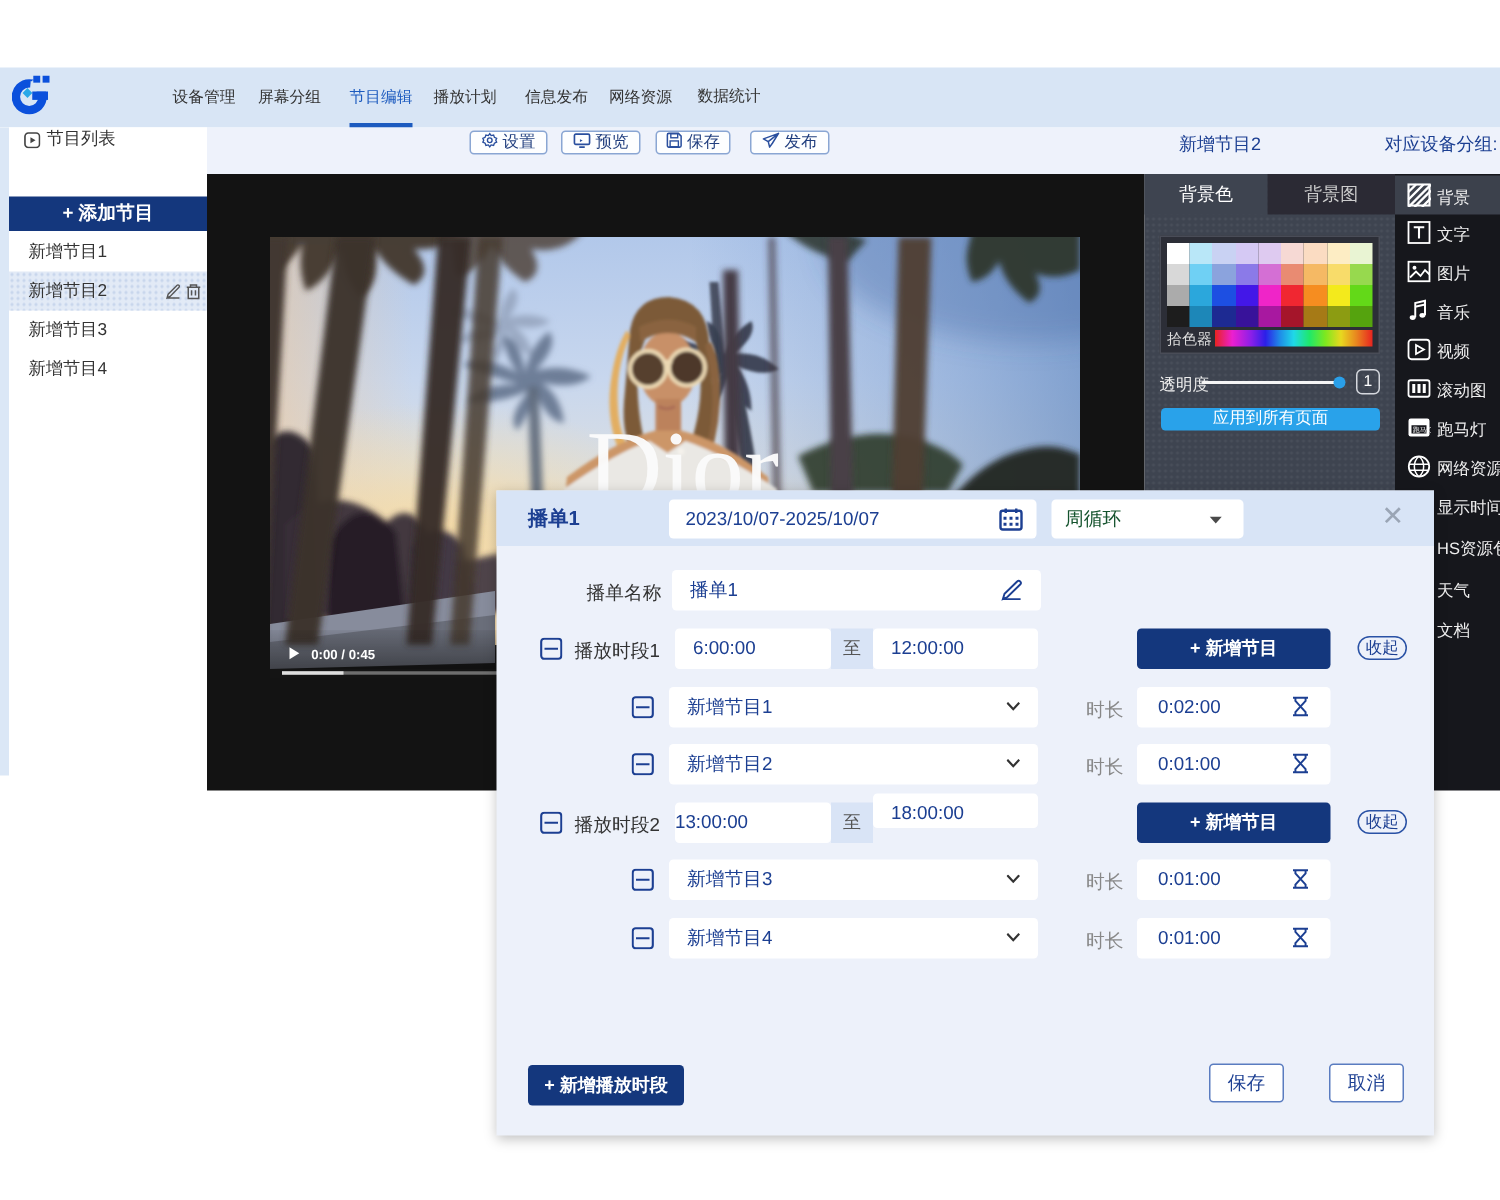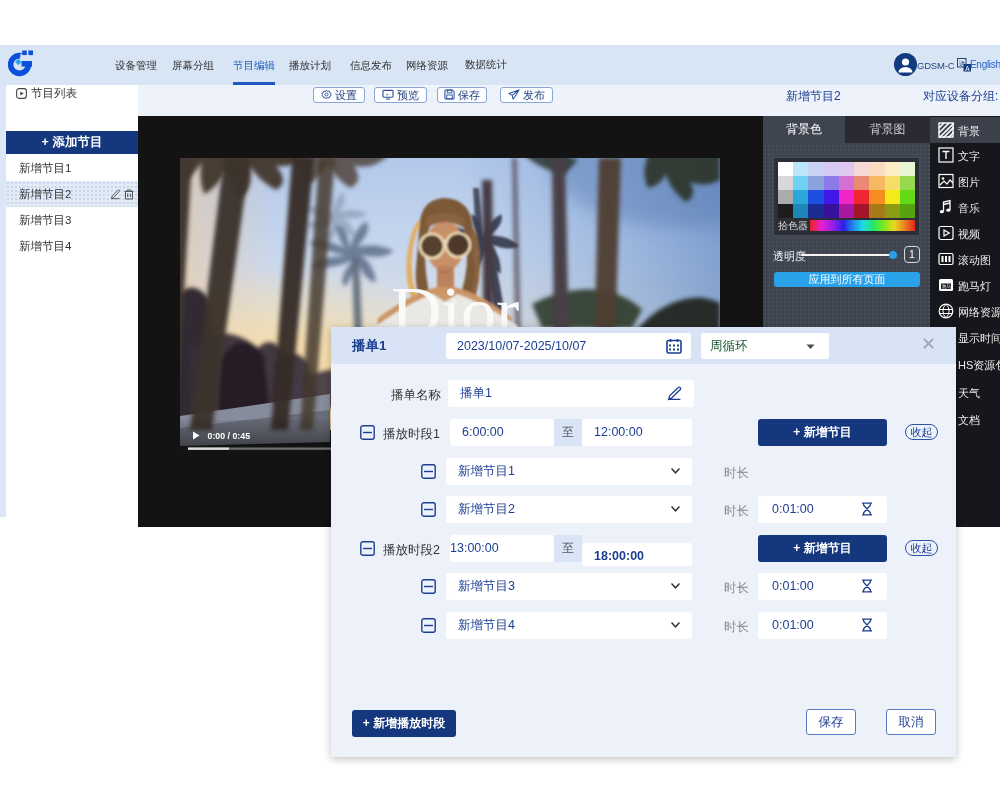--- a/index.html
+++ b/index.html
@@ -70,38 +70,20 @@
         <rect x="8" y="9.7" width="4.6" height="4.6" fill="#29a8e8" transform="rotate(45 10.3 12)"></rect>
       </svg>
     </div>
     <div class="abs menu" style="left:115px;">设备管理</div>
     <div class="abs menu" style="left:172px;">屏幕分组</div>
     <div class="abs menu active" style="left:233px;">节目编辑</div>
     <div class="abs menu" style="left:289px;">播放计划</div>
     <div class="abs menu" style="left:350px;">信息发布</div>
     <div class="abs menu" style="left:406px;">网络资源</div>
     <div class="abs menu" style="left:465px;font-family:Liberation Serif, serif;">数据统计</div>
-    <div id="userzone" class="abs">
-      <div class="abs" style="left:94px;top:8px;width:23px;height:23px;border-radius:50%;background:#123a7e;">
-        <svg width="23" height="23" viewBox="0 0 23 23">
-            <circle cx="11.5" cy="9" r="3.6" fill="#fff"></circle>
-            <path d="M4.5 19.5 a7 5.5 0 0 1 14 0 Z" fill="#fff"></path>
-          </svg>
-      </div>
-      <div class="abs" style="left:117px;top:15px;font-size:9.5px;letter-spacing:-0.2px;color:#26457e;">GDSM-C</div>
-      <div class="abs" style="left:157px;top:13px;width:14px;height:14px;">
-        <svg width="14" height="14" viewBox="0 0 14 14">
-            <rect x="0.5" y="0.5" width="8.5" height="8.5" fill="none" stroke="#26457e" stroke-width="1"></rect>
-            <text x="2" y="7.5" font-size="6.5" fill="#26457e">语</text>
-            <rect x="6.5" y="6" width="7.5" height="7.5" fill="#123a7e"></rect>
-            <text x="8.2" y="12.5" font-size="6.5" fill="#fff">A</text>
-          </svg>
-      </div>
-      <div class="abs" style="left:170px;top:14px;font-size:10px;letter-spacing:-0.3px;color:#2b62c8;">English</div>
-    </div>
   </div>
 
   <div id="toolbar" class="abs">
     <div class="tbtn" style="left:175px;width:52px;"><svg width="11" height="11" viewBox="0 0 12 12" style="vertical-align:-1px;">
           <path d="M6 1.2 L7 2.6 L8.8 2.2 L9.4 3.9 L11 4.6 L10.4 6 L11 7.4 L9.4 8.1 L8.8 9.8 L7 9.4 L6 10.8 L5 9.4 L3.2 9.8 L2.6 8.1 L1 7.4 L1.6 6 L1 4.6 L2.6 3.9 L3.2 2.2 L5 2.6 Z" fill="none" stroke="#2a4f9e" stroke-width="1"></path>
           <circle cx="6" cy="6" r="1.7" fill="none" stroke="#2a4f9e"></circle>
         </svg> 设置</div>
     <div class="tbtn" style="left:236px;width:53px;"><svg width="12" height="11" viewBox="0 0 13 12" style="vertical-align:-1px;">
           <rect x="1" y="1.5" width="11" height="7.5" rx="1" fill="none" stroke="#2a4f9e" stroke-width="1.2"></rect>
           <path d="M4.5 11 L8.5 11" stroke="#2a4f9e" stroke-width="1.2"></path>
@@ -461,41 +443,44 @@
     <div class="pill" style="left:574px;top:97px;">收起</div>
 
     <svg class="minus-ic" style="left:90px;top:137px;" viewBox="0 0 15 15">
         <rect x="0.8" y="0.8" width="13.4" height="13.4" rx="2" fill="none" stroke="#1c3f92" stroke-width="1.4"></rect>
         <path d="M3 7.5 L12 7.5" stroke="#1c3f92" stroke-width="1.4"></path>
       </svg>
     <div class="minput" style="left:115px;top:131px;width:246px;height:27px;line-height:27px;padding-left:12px;">新增节目1<svg style="position:absolute;right:12px;top:10px;" width="9" height="6" viewBox="0 0 9 6">
           <path d="M0.5 0.5 L4.5 4.8 L8.5 0.5" fill="none" stroke="#333" stroke-width="1.5"></path>
         </svg></div>
     <div class="mlabel" style="left:393px;top:138px;color:#888;">时长</div>
+    <div class="minput" style="left:427px;top:131px;width:129px;height:27px;line-height:27px;padding-left:14px;">0:02:00<svg style="position:absolute;right:14px;top:6px;" width="12" height="14" viewBox="0 0 12 14">
+          <path d="M1 1.2 L11 1.2 M1 12.8 L11 12.8 M2.6 1.2 L2.6 3.2 L9.4 10.8 L9.4 12.8 M9.4 1.2 L9.4 3.2 L2.6 10.8 L2.6 12.8" fill="none" stroke="#1c3f92" stroke-width="1.3"></path>
+        </svg></div>
 
     <svg class="minus-ic" style="left:90px;top:175px;" viewBox="0 0 15 15">
         <rect x="0.8" y="0.8" width="13.4" height="13.4" rx="2" fill="none" stroke="#1c3f92" stroke-width="1.4"></rect>
         <path d="M3 7.5 L12 7.5" stroke="#1c3f92" stroke-width="1.4"></path>
       </svg>
     <div class="minput" style="left:115px;top:169px;width:246px;height:27px;line-height:27px;padding-left:12px;">新增节目2<svg style="position:absolute;right:12px;top:10px;" width="9" height="6" viewBox="0 0 9 6">
           <path d="M0.5 0.5 L4.5 4.8 L8.5 0.5" fill="none" stroke="#333" stroke-width="1.5"></path>
         </svg></div>
     <div class="mlabel" style="left:393px;top:176px;color:#888;">时长</div>
     <div class="minput" style="left:427px;top:169px;width:129px;height:27px;line-height:27px;padding-left:14px;">0:01:00<svg style="position:absolute;right:14px;top:6px;" width="12" height="14" viewBox="0 0 12 14">
           <path d="M1 1.2 L11 1.2 M1 12.8 L11 12.8 M2.6 1.2 L2.6 3.2 L9.4 10.8 L9.4 12.8 M9.4 1.2 L9.4 3.2 L2.6 10.8 L2.6 12.8" fill="none" stroke="#1c3f92" stroke-width="1.3"></path>
         </svg></div>
 
     <svg class="minus-ic" style="left:29px;top:214px;" viewBox="0 0 15 15">
         <rect x="0.8" y="0.8" width="13.4" height="13.4" rx="2" fill="none" stroke="#1c3f92" stroke-width="1.4"></rect>
         <path d="M3 7.5 L12 7.5" stroke="#1c3f92" stroke-width="1.4"></path>
       </svg>
     <div class="mlabel" style="left:52px;top:215px;">播放时段2</div>
     <div class="minput" style="left:119px;top:208px;width:104px;height:27px;line-height:27px;padding-left:0;">13:00:00</div>
     <div class="abs" style="left:223px;top:208px;width:28px;height:27px;background:#d9e4f6;color:#555;font-size:12px;text-align:center;line-height:27px;">至</div>
-    <div class="minput" style="left:251px;top:216px;width:110px;height:23px;line-height:27px;padding-left:12px;font-weight:bold;">18:00:00</div>
+    <div class="minput" style="left:251px;top:202px;width:110px;height:23px;line-height:27px;padding-left:12px;">18:00:00</div>
     <div class="navybtn" style="left:427px;top:208px;width:129px;height:27px;line-height:27px;">+ 新增节目</div>
     <div class="pill" style="left:574px;top:213px;">收起</div>
 
     <svg class="minus-ic" style="left:90px;top:252px;" viewBox="0 0 15 15">
         <rect x="0.8" y="0.8" width="13.4" height="13.4" rx="2" fill="none" stroke="#1c3f92" stroke-width="1.4"></rect>
         <path d="M3 7.5 L12 7.5" stroke="#1c3f92" stroke-width="1.4"></path>
       </svg>
     <div class="minput" style="left:115px;top:246px;width:246px;height:27px;line-height:27px;padding-left:12px;">新增节目3<svg style="position:absolute;right:12px;top:10px;" width="9" height="6" viewBox="0 0 9 6">
           <path d="M0.5 0.5 L4.5 4.8 L8.5 0.5" fill="none" stroke="#333" stroke-width="1.5"></path>
         </svg></div>

